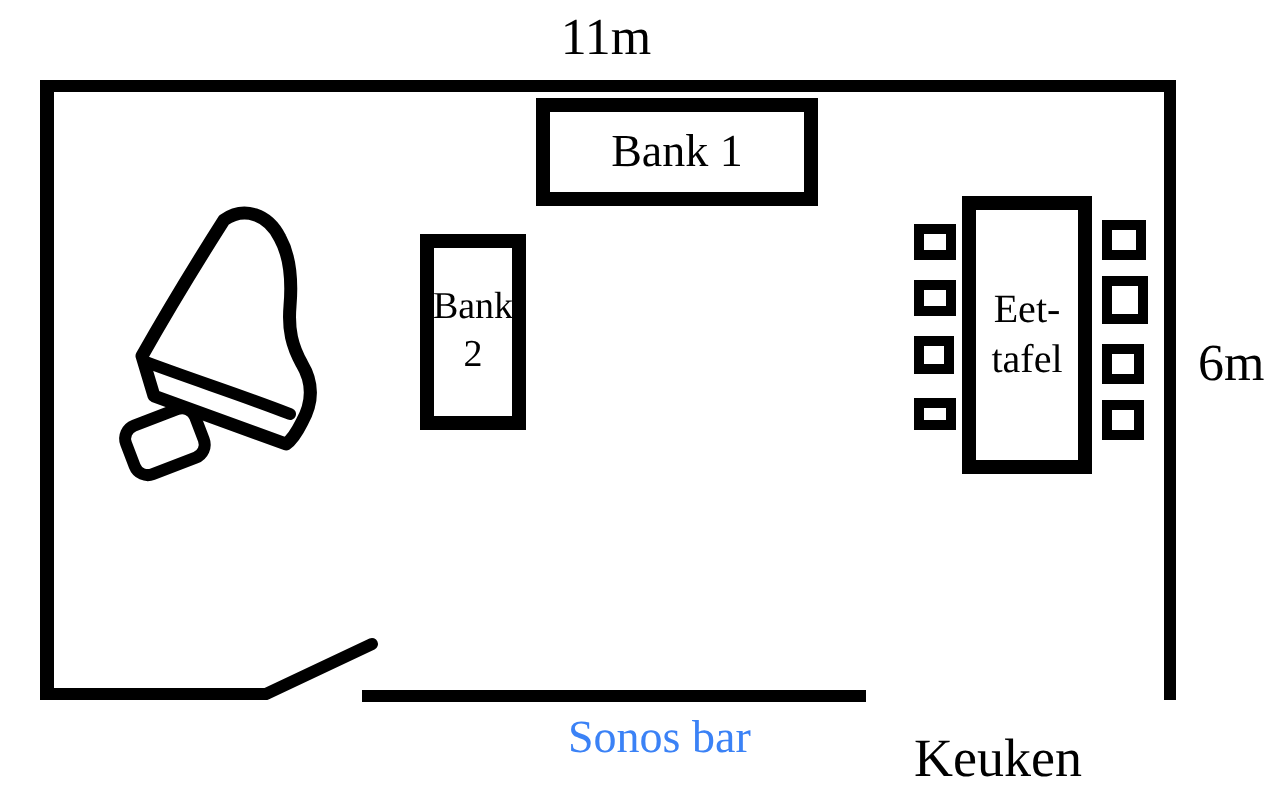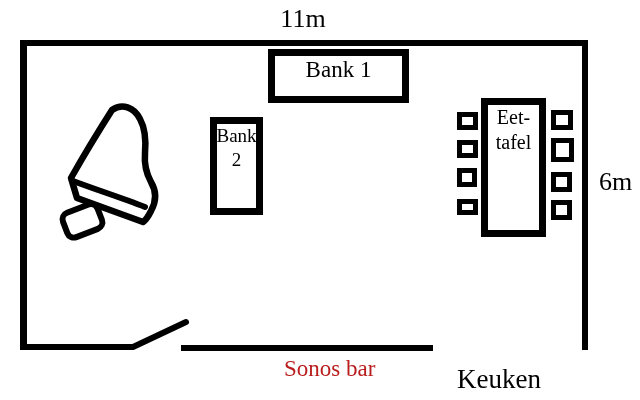--- a/index.html
+++ b/index.html
@@ -19,42 +19,42 @@
     line-height: 1;
     white-space: nowrap;
   }
   .box {
     position: absolute;
     border: 7px solid #000;
     background: #fff;
     display: flex;
     flex-direction: column;
     align-items: center;
-    justify-content: flex-start;
+    justify-content: center;
     text-align: center;
     box-sizing: border-box;
   }
   .box .line { line-height: 1.25; }
   #bank1-box  { left: 268px; top: 49px;  width: 141px; height: 54px; font-size: 23px; }
   #bank2-box  { left: 210px; top: 117px; width: 53px;  height: 98px; font-size: 19px; }
   #dining-table-box { left: 481px; top: 98px; width: 65px; height: 139px; font-size: 20px; }
   #tv-cabinet-box  { left: 250px; top: 292px; width: 163px; height: 50px; font-size: 21px; }
   .chair {
     position: absolute;
     border: 5px solid #000;
     background: #fff;
     box-sizing: border-box;
   }
   #sonos-underline {
     width: 67px; height: 6px;
     border-radius: 3px;
     background: #ed1c24;
     margin-top: 3px;
   }
-  .red-text { color: #b91c1c; }
+  .red-text { color: #3b82f6; }
   #sonos-bar-label {
     position: absolute;
     left: 284px; top: 357px;
     font-size: 23px;
     line-height: 1;
   }
   #keuken-label {
     position: absolute;
     left: 457px; top: 366px;
     font-size: 27px;

